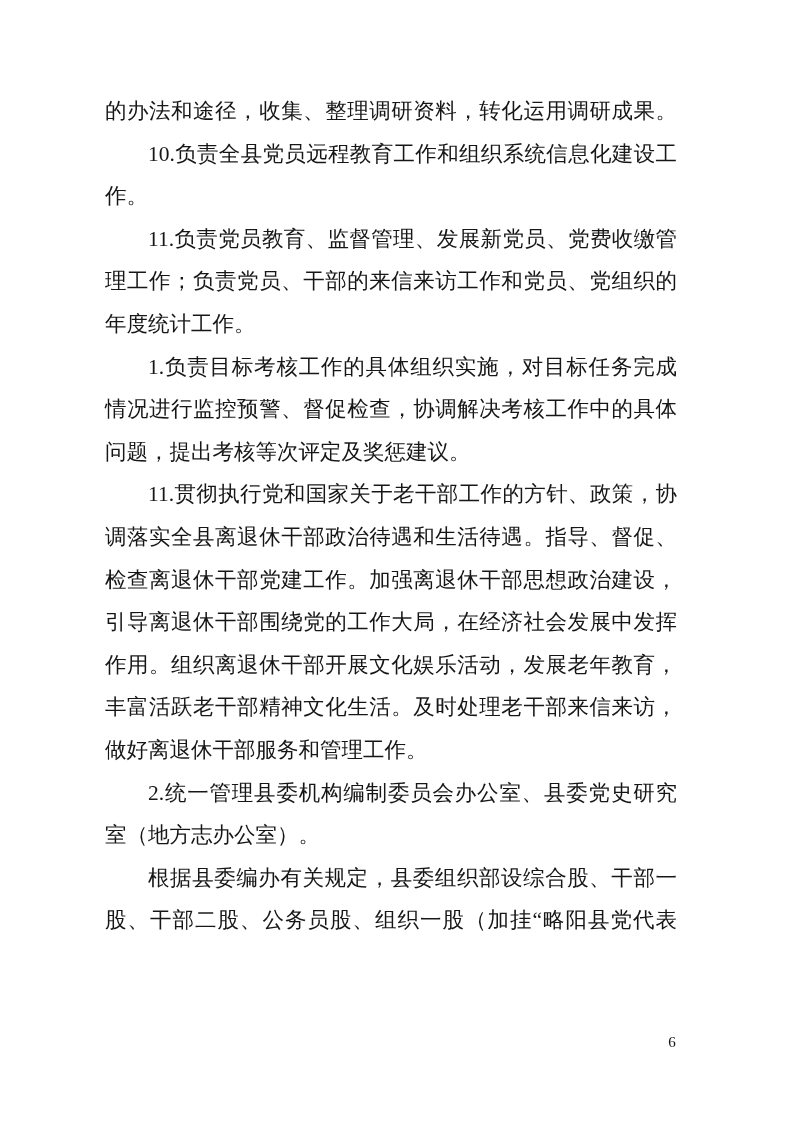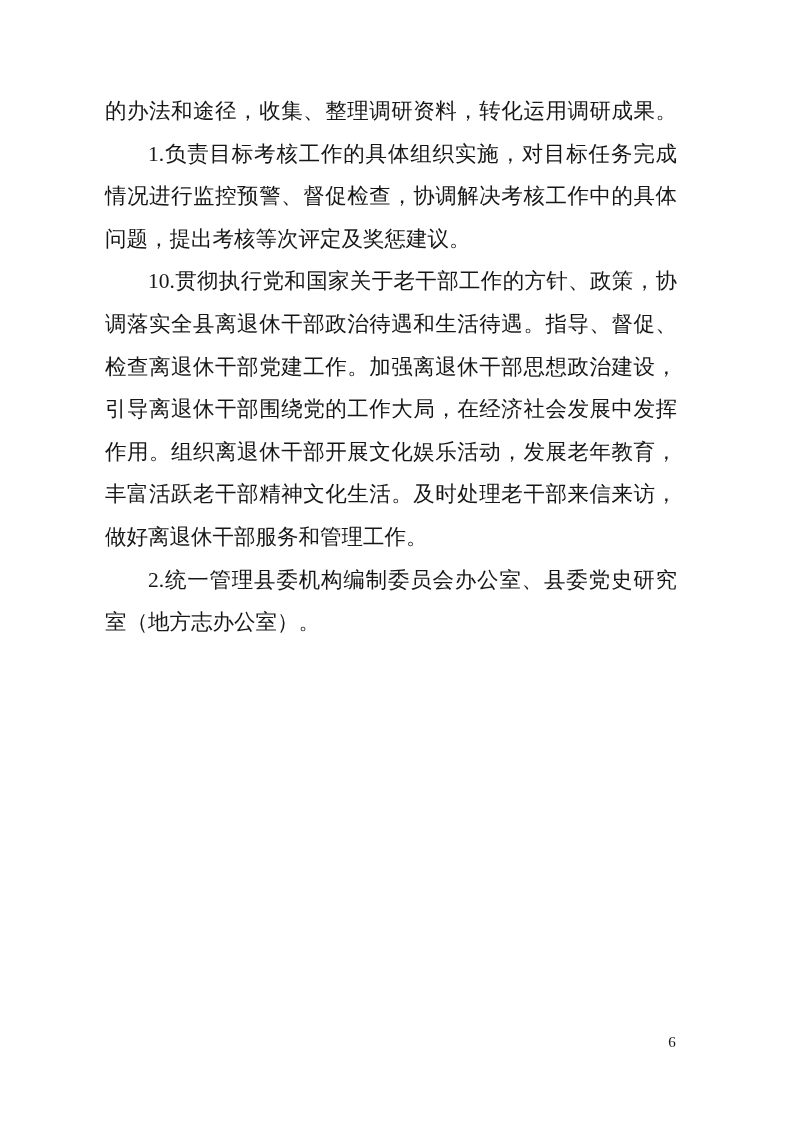--- a/index.html
+++ b/index.html
@@ -52,18 +52,21 @@
     color: #161616;
     font-family: "Liberation Serif", "DejaVu Serif", serif;
   }
 </style>
 </head>
 <body>
 
 <div class="page">
   <div class="content">
       <p class="para justify-last">的办法和途径，收集、整理调研资料，转化运用调研成果。</p>
+      <p class="para indent">10.负责全县党员远程教育工作和组织系统信息化建设工作。</p>
+      <p class="para indent">11.负责党员教育、监督管理、发展新党员、党费收缴管理工作；负责党员、干部的来信来访工作和党员、党组织的年度统计工作。</p>
       <p class="para indent">1.负责目标考核工作的具体组织实施，对目标任务完成情况进行监控预警、督促检查，协调解决考核工作中的具体问题，提出考核等次评定及奖惩建议。</p>
-      <p class="para indent">10.贯彻执行党和国家关于老干部工作的方针、政策，协调落实全县离退休干部政治待遇和生活待遇。指导、督促、检查离退休干部党建工作。加强离退休干部思想政治建设，引导离退休干部围绕党的工作大局，在经济社会发展中发挥作用。组织离退休干部开展文化娱乐活动，发展老年教育，丰富活跃老干部精神文化生活。及时处理老干部来信来访，做好离退休干部服务和管理工作。</p>
+      <p class="para indent">11.贯彻执行党和国家关于老干部工作的方针、政策，协调落实全县离退休干部政治待遇和生活待遇。指导、督促、检查离退休干部党建工作。加强离退休干部思想政治建设，引导离退休干部围绕党的工作大局，在经济社会发展中发挥作用。组织离退休干部开展文化娱乐活动，发展老年教育，丰富活跃老干部精神文化生活。及时处理老干部来信来访，做好离退休干部服务和管理工作。</p>
       <p class="para indent">2.统一管理县委机构编制委员会办公室、县委党史研究室（地方志办公室）。</p>
+      <p class="para indent justify-last">根据县委编办有关规定，县委组织部设综合股、干部一股、干部二股、公务员股、组织一股（加挂“略阳县党代表</p>
     </div>
   <div class="page-number">6</div>
 </div>
 
 </body></html>

